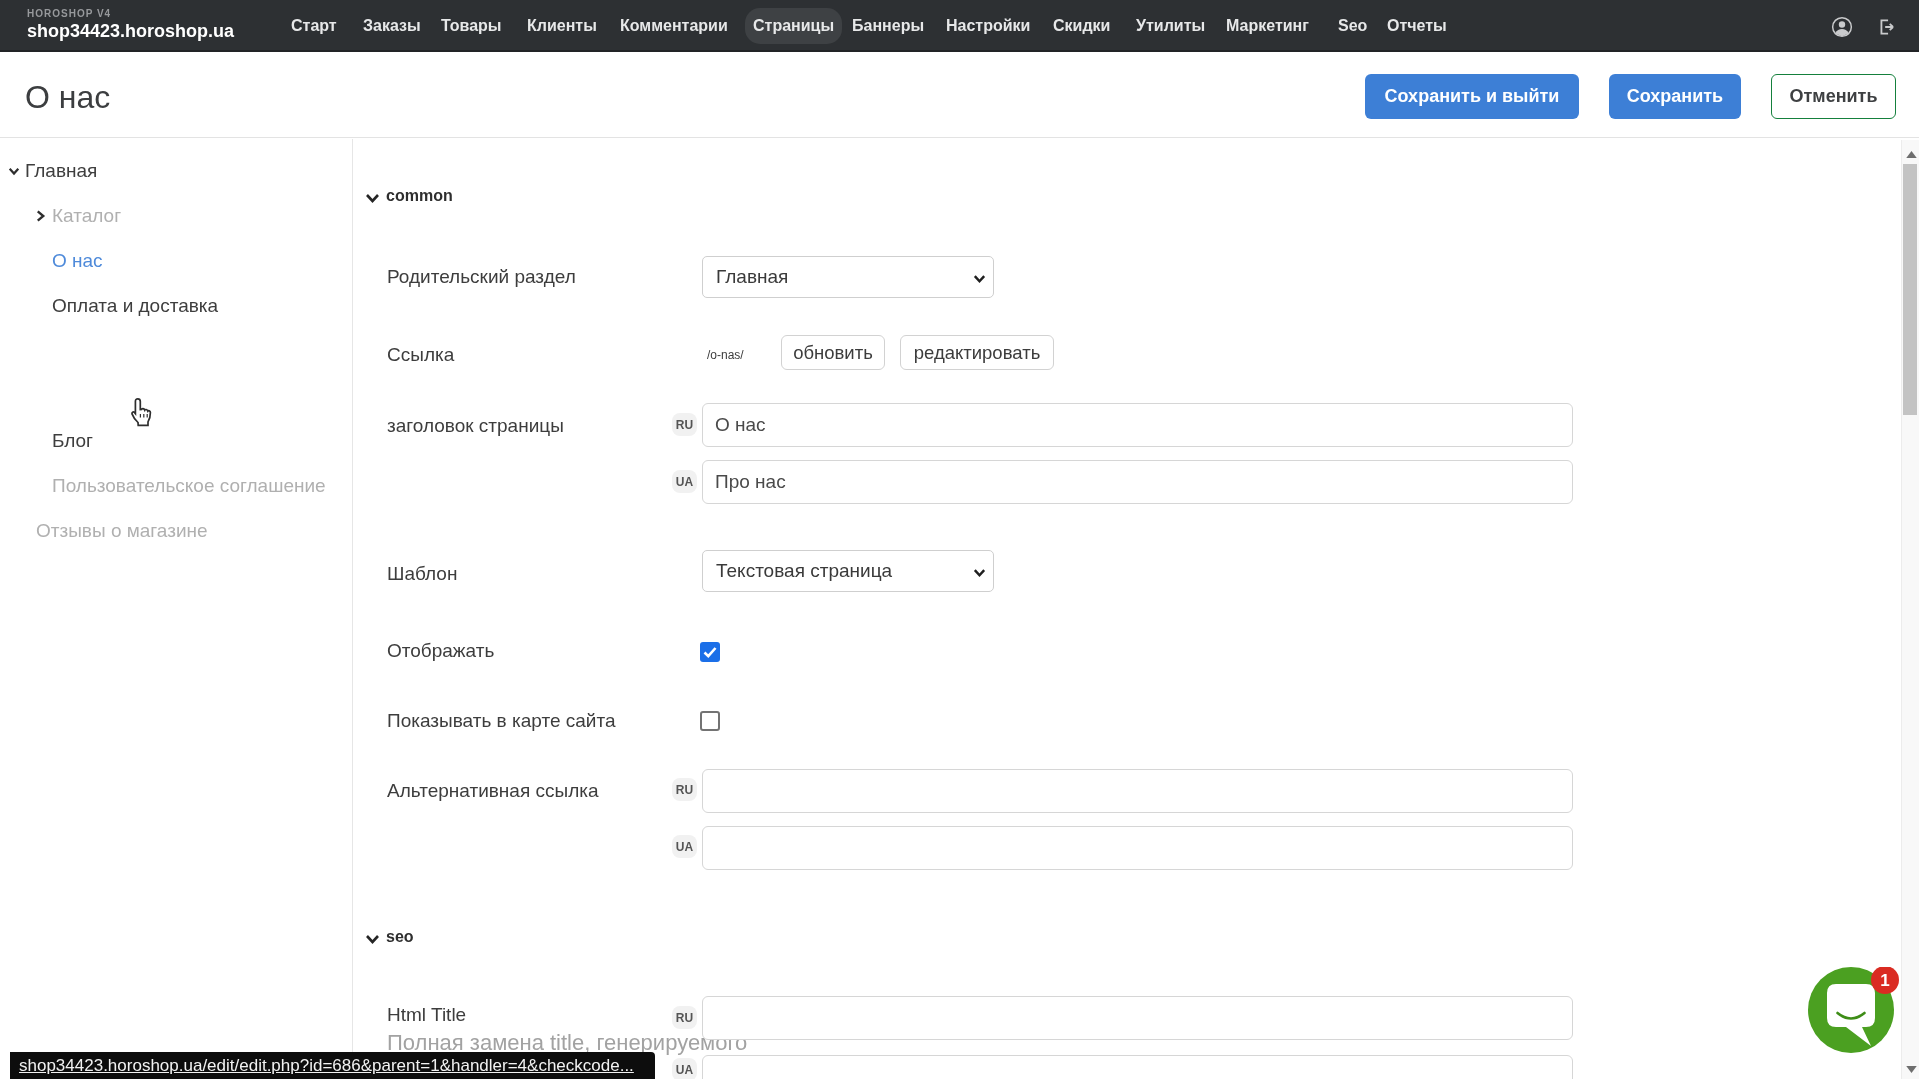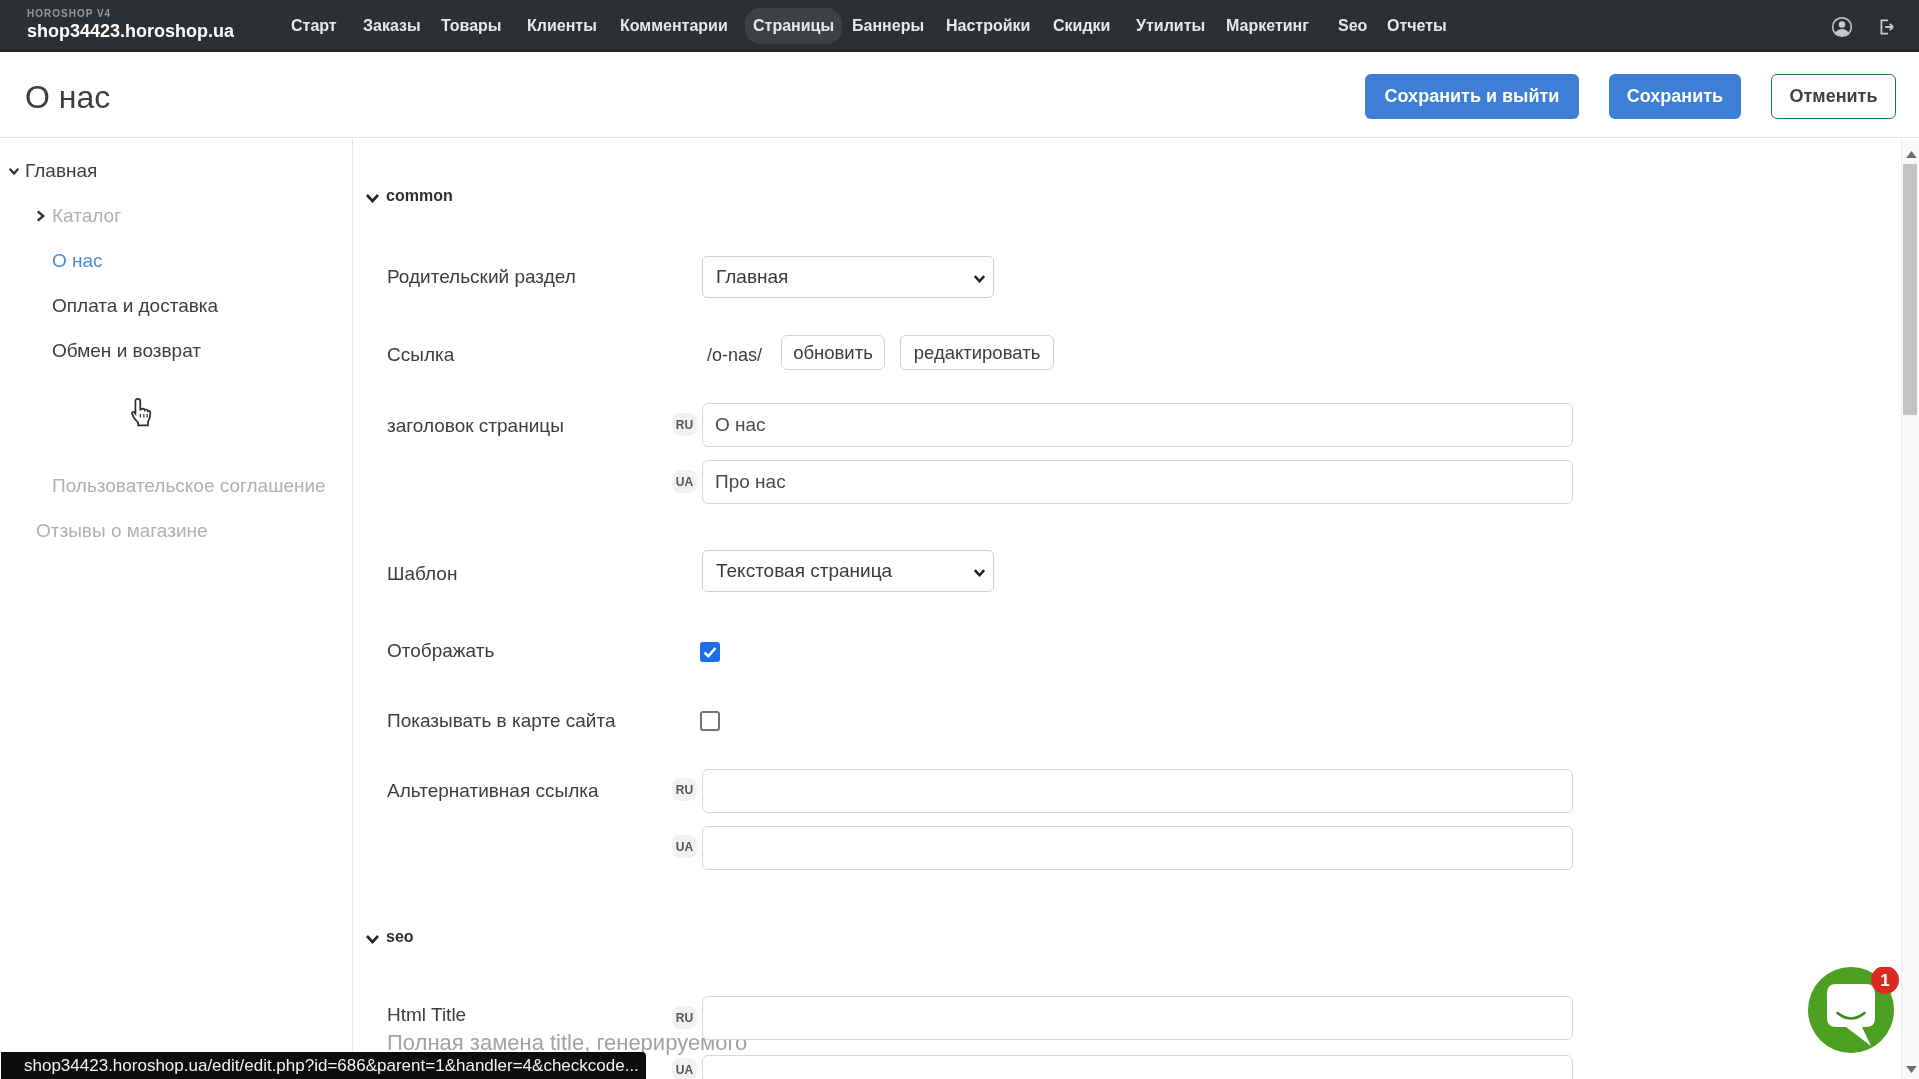--- a/index.html
+++ b/index.html
@@ -56,22 +56,22 @@
   display:flex; align-items:center; justify-content:center; }
 .minibtn { position:absolute; height:35px; border:1px solid #d2d2d2; border-radius:6px; background:#fff;
   font-size:18.5px; color:#3c3c3c; display:flex; align-items:center; justify-content:center; }
 
 
 .cb { position:absolute; left:700px; width:20px; height:20px; border-radius:3px; }
 .cb.on { background:#1b6fe8; }
 .cb.off { border:2px solid #737373; background:#fff; }
 
 
-.status { position:absolute; left:1px; top:1052px; width:645px; height:27px; background:#0d0d0d;
-  color:#f2f2f2; font-size:17px; display:flex; align-items:center; padding-left:23px; border-radius:0 4px 0 0; }
+.status { position:absolute; left:10px; top:1052px; width:645px; height:27px; background:#0d0d0d;
+  color:#f2f2f2; font-size:17px; display:flex; align-items:center; padding-left:9px; border-radius:0 4px 0 0;text-decoration:underline; }
 
 
 .chat { position:absolute; left:1808px; top:967px; }
 
 
 .sbar { position:absolute; left:1901px; top:140px; width:18px; height:939px; background:#f8f8f8; border-left:1px solid #ececec; }
 .sthumb { position:absolute; left:1903px; top:164px; width:14px; height:251px; background:#c3c3c3; }
 </style>
 </head>
 <body>
@@ -128,22 +128,22 @@
         <path d="M3 2 L9 7 L3 12"></path>
       </svg>
     <span class="txt" style="margin-left:6px">Каталог</span>
   </div>
   <div class="trow blue" style="top:99px">
       <span class="txt" style="margin-left:52px">О нас</span>
     </div>
   <div class="trow" style="top:144px">
       <span class="txt" style="margin-left:52px">Оплата и доставка</span>
     </div>
-  <div class="trow" style="top:189px">
-      <span class="txt" style="margin-left:52px">Обмен и возврат</span>
+  <div class="trow" style="top:279px">
+      <span class="txt" style="margin-left:52px">Блог</span>
     </div>
   <div class="trow gray" style="top:324px">
       <span class="txt" style="margin-left:52px">Пользовательское соглашение</span>
     </div>
   <div class="trow gray" style="top:369px">
       <span class="txt" style="margin-left:36px">Отзывы о магазине</span>
     </div>
   <svg style="position:absolute;left:128px;top:258px" width="29" height="31" viewBox="0 0 29 31">
     <path d="M9.8 1.8 C11.4 1.8 12.3 2.9 12.3 4.4 V12.6 L13.5 12.5 C13.7 11.2 16.3 11.3 16.5 12.8 L16.7 13.2 C17.1 12.1 19.4 12.3 19.6 13.8 L19.8 14.2 C20.4 13.3 22.4 13.7 22.4 15.4 C22.4 18.7 21.7 22.2 20 24.9 L20 28.4 H10.2 L10 25.5 C7.5 23.1 5.1 19.9 4 16.9 C3.5 15.4 5.3 14.3 6.4 15.5 L7.4 16.7 V4.4 C7.4 2.9 8.2 1.8 9.8 1.8 Z" fill="#fff" stroke="#2e2e2e" stroke-width="1.7"></path>
     <path d="M12.4 17 V20.5 M15.8 17 V20.5 M19.2 17 V20.5" stroke="#2e2e2e" stroke-width="1.2" fill="none"></path>
@@ -157,21 +157,21 @@
   <div class="sechead" style="left:32px;top:48px">common</div>
 
   <div class="flabel" style="top:138px">Родительский раздел</div>
   <div class="sel" style="left:348px;top:117px">Главная
     <svg style="position:absolute;right:6px;top:14px" width="15" height="15" viewBox="0 0 16 16" fill="none" stroke="#1f1f1f" stroke-width="2.6">
         <path d="M3 5.5 L8 11 L13 5.5"></path>
       </svg>
   </div>
 
   <div class="flabel" style="top:216px">Ссылка</div>
-  <div style="position:absolute;left:353px;top:216px;transform:translateY(-50%);font-size:18px;color:#3c3c3c">/o-nas/</div>
+  <div style="position:absolute;left:353px;top:216px;transform:translateY(-50%);font-size:12px;color:#3c3c3c">/o-nas/</div>
   <div class="minibtn" style="left:427px;top:196px;width:104px">обновить</div>
   <div class="minibtn" style="left:546px;top:196px;width:154px">редактировать</div>
 
   <div class="flabel" style="top:287px">заголовок страницы</div>
   <div class="lang" style="left:318px;top:274px">RU</div>
   <div class="inp" style="left:348px;top:264px">О нас</div>
   <div class="lang" style="left:318px;top:331px">UA</div>
   <div class="inp" style="left:348px;top:321px">Про нас</div>
 
   <div class="flabel" style="top:435px">Шаблон</div>

